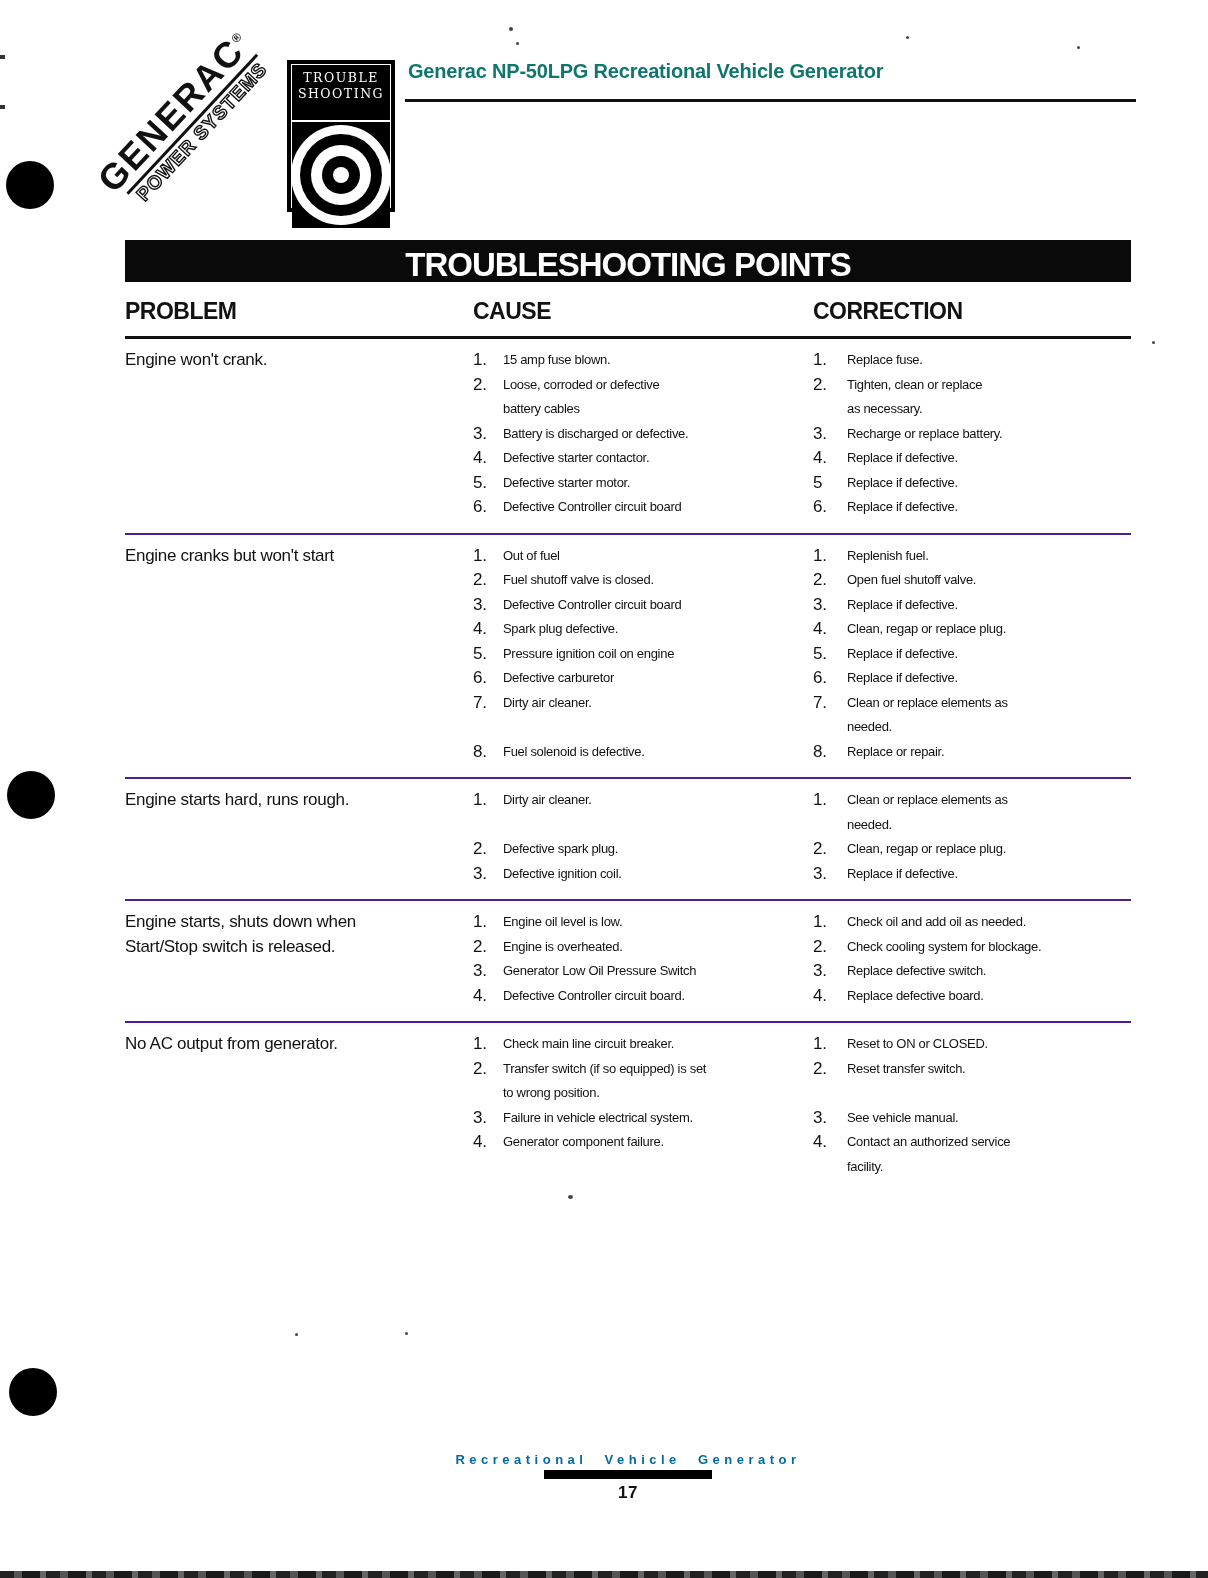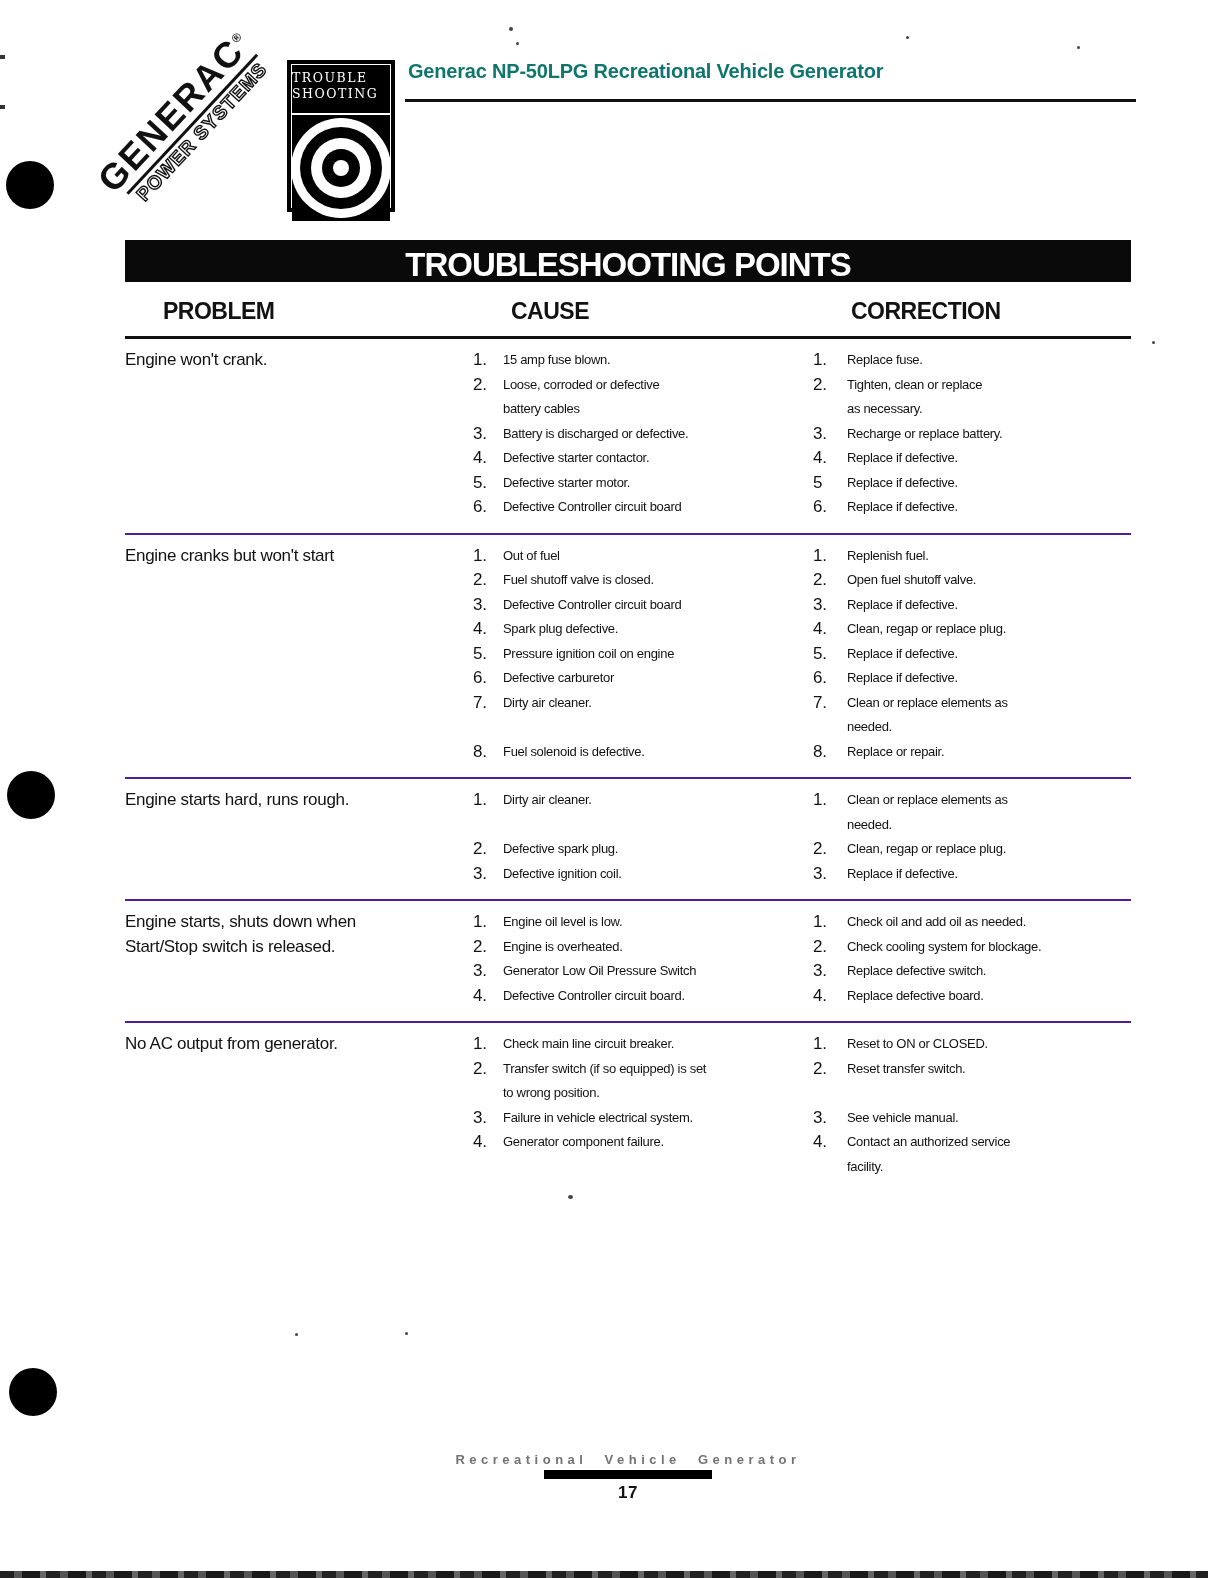--- a/index.html
+++ b/index.html
@@ -22,58 +22,58 @@
   .logo-rule{height:3px;background:#111;margin:2px 0 1px 10px;}
   .logo-sub{font-size:19px;font-weight:700;letter-spacing:1px;color:#fff;
             -webkit-text-stroke:1.4px #111;text-stroke:1.4px #111;line-height:1.1;
             padding-left:12px;}
 
   
   .badge{position:absolute;left:287px;top:60px;width:108px;height:152px;background:#000;
          box-sizing:border-box;padding:4px;}
   .badge-inner{border:1px solid #fff;border-bottom:none;height:100%;box-sizing:border-box;}
   .badge-text{color:#fff;font-family:"DejaVu Serif", serif;font-size:12.5px;letter-spacing:1.5px;
-              text-align:left;line-height:1.25;padding-top:5px;padding-bottom:12px;
+              text-align:center;line-height:1.25;padding-top:5px;padding-bottom:19px;
               border-bottom:2px solid #fff;white-space:pre-line;}
   .badge-target{display:block;margin:0 auto;}
 
   
   .doc-title{position:absolute;left:408px;top:60px;font-size:20px;font-weight:700;
              letter-spacing:-0.2px;color:#0f766e;}
   .title-rule{position:absolute;left:405px;top:99px;width:731px;height:3px;background:#111;}
 
   
   .banner{position:absolute;left:125px;top:240px;width:1006px;height:42px;background:#0a0a0a;
           color:#fff;font-size:33px;font-weight:700;letter-spacing:-1px;text-align:center;
           line-height:49px;}
 
   
   .col-heads{position:absolute;left:125px;top:298px;width:1006px;display:grid;
              grid-template-columns:348px 340px 318px;}
-  .col-head{font-size:23px;font-weight:700;letter-spacing:-0.5px;margin-left:38px;}
+  .col-head{font-size:23px;font-weight:700;letter-spacing:-0.5px;}
 
   
   .tbl{position:absolute;left:125px;top:336px;width:1006px;border-top:3px solid #111;}
   .section{display:flex;border-bottom:2px solid #4c1d95;padding:9px 0 13px 0;}
   .section:last-child{border-bottom:none;gap:12px;}
   .problem{width:348px;box-sizing:border-box;padding-right:20px;font-size:17px;
            letter-spacing:-0.3px;line-height:24.5px;white-space:pre-line;}
   .pairs{width:658px;}
   .pair{display:flex;align-items:flex-start;}
   .pair-cause{width:340px;display:flex;box-sizing:border-box;}
   .pair-corr{width:318px;display:flex;box-sizing:border-box;}
   .num{width:30px;flex:0 0 30px;font-size:17px;line-height:24.5px;letter-spacing:-0.3px;}
   .pair-corr .num{width:34px;flex:0 0 34px;}
   .txt{font-size:13px;line-height:24.5px;letter-spacing:-0.3px;white-space:pre-line;
        max-width:300px;}
   .pair-corr .txt{max-width:272px;}
 
   
   .footer{position:absolute;left:125px;top:1452px;width:1006px;text-align:center;}
-  .footer-label{font-size:13px;font-weight:700;letter-spacing:4.5px;word-spacing:9px;color:#737373;}
+  .footer-label{font-size:13px;font-weight:700;letter-spacing:4.5px;word-spacing:9px;color:#0369a1;}
   .footer-bar{width:168px;height:9px;background:#000;margin:3px auto 4px auto;}
   .footer-page{font-size:17px;font-weight:700;letter-spacing:0.5px;}
 
   
   .scan-strip{position:absolute;left:0;bottom:0;width:1208px;height:7px;
               background:repeating-linear-gradient(90deg,#222 0 14px,#555 14px 22px,#1a1a1a 22px 40px,#666 40px 46px);}
   .edge-tick{position:absolute;left:0;width:5px;height:4px;background:#333;}
 </style>
 </head>
 <body>

